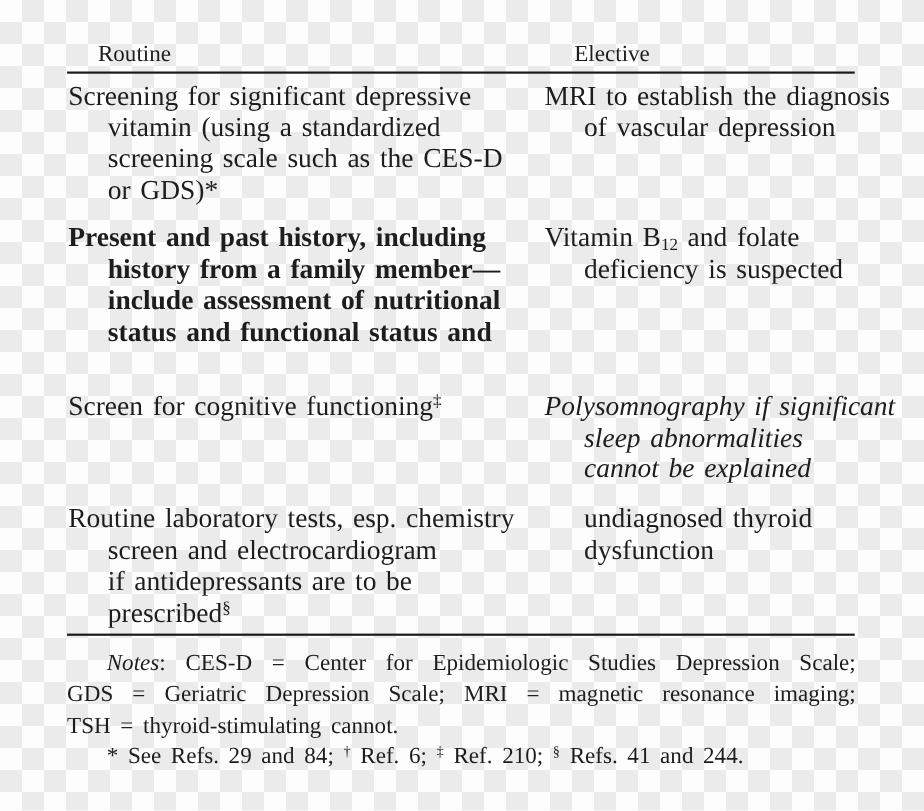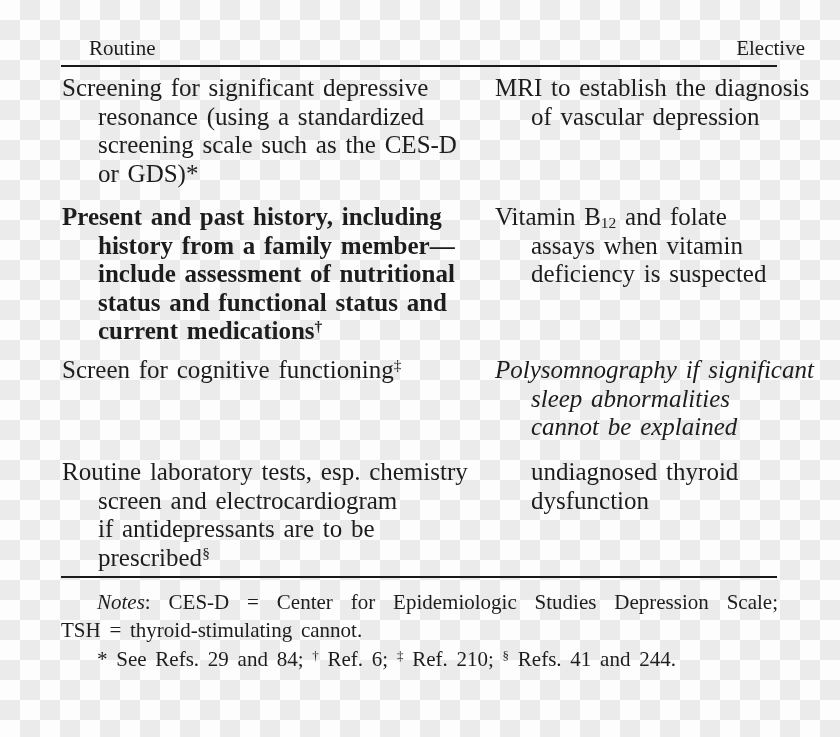--- a/index.html
+++ b/index.html
@@ -21,21 +21,21 @@
   .rule{
     position:absolute;left:61px;width:716px;height:2px;
     background:var(--rule-color,#1a1a1a);
   }
   #rule-top{top:65px;}
   #rule-bottom{top:576px;}
   .col-header{
     position:absolute;top:34px;font-size:21px;line-height:28.5px;white-space:nowrap;margin-left:27px;
   }
   #hdr-left{left:62px;}
-  #hdr-right{left:495px;width:283px;text-align:right;}
+  #hdr-right{left:495px;width:283px;text-align:left;}
   .cell{position:absolute;font-size:25px;line-height:28.5px;}
   .cell.left{left:62px;width:430px;}
   .cell.right{left:495px;width:300px;}
   .cell .line{white-space:nowrap;word-spacing:2.5px;}
   .cell.left .line.cont{margin-left:36px;}
   .cell.right .line.cont{margin-left:36px;}
   #notes{
     position:absolute;left:61px;top:588px;width:717px;
     font-size:21px;line-height:28.4px;
   }
@@ -53,38 +53,36 @@
 
 <div class="col-header" id="hdr-left">Routine</div>
 
 <div class="col-header" id="hdr-right">Elective</div>
 
 <div class="rule" id="rule-top"></div>
 
 <div id="table-body">
     <div class="cell left" style="top: 74px;">
       <div class="line"><span>Screening for significant depressive</span></div>
-      <div class="line cont"><span>resonance (using a standardized</span></div>
+      <div class="line cont"><span>vitamin (using a standardized</span></div>
       <div class="line cont"><span>screening scale such as the CES-D</span></div>
       <div class="line cont"><span>or GDS)*</span></div>
     </div>
     <div class="cell right" style="top: 74px;">
       <div class="line"><span>MRI to establish the diagnosis</span></div>
       <div class="line cont"><span>of vascular depression</span></div>
     </div>
     <div class="cell left" style="top: 203px; font-weight: bold;">
       <div class="line"><span>Present and past history, including</span></div>
       <div class="line cont"><span>history from a family member—</span></div>
       <div class="line cont"><span>include assessment of nutritional</span></div>
       <div class="line cont"><span>status and functional status and</span></div>
-      <div class="line cont"><span>current medications</span><sup>†</sup></div>
     </div>
     <div class="cell right" style="top: 203px;">
       <div class="line"><span>Vitamin B</span><sub>12</sub><span> and folate</span></div>
-      <div class="line cont"><span>assays when vitamin</span></div>
       <div class="line cont"><span>deficiency is suspected</span></div>
     </div>
     <div class="cell left" style="top: 356px;">
       <div class="line"><span>Screen for cognitive functioning</span><sup>‡</sup></div>
     </div>
     <div class="cell right" style="top: 356px; font-style: italic;">
       <div class="line"><span>Polysomnography if significant</span></div>
       <div class="line cont"><span>sleep abnormalities</span></div>
       <div class="line cont"><span>cannot be explained</span></div>
     </div>
@@ -97,15 +95,16 @@
     <div class="cell right" style="top: 458px;">
       <div class="line cont"><span>undiagnosed thyroid</span></div>
       <div class="line cont"><span>dysfunction</span></div>
     </div>
   </div>
 
 <div class="rule" id="rule-bottom"></div>
 
 <div id="notes">
     <div class="line indent justify"><i>Notes</i><span>: CES-D = Center for Epidemiologic Studies Depression Scale;</span></div>
+    <div class="line justify"><span>GDS = Geriatric Depression Scale; MRI = magnetic resonance imaging;</span></div>
     <div class="line"><span>TSH = thyroid-stimulating cannot.</span></div>
     <div class="line indent"><span>* See Refs. 29 and 84; </span><sup>†</sup><span> Ref. 6; </span><sup>‡</sup><span> Ref. 210; </span><sup>§</sup><span> Refs. 41 and 244.</span></div>
   </div>
 
 </body></html>

